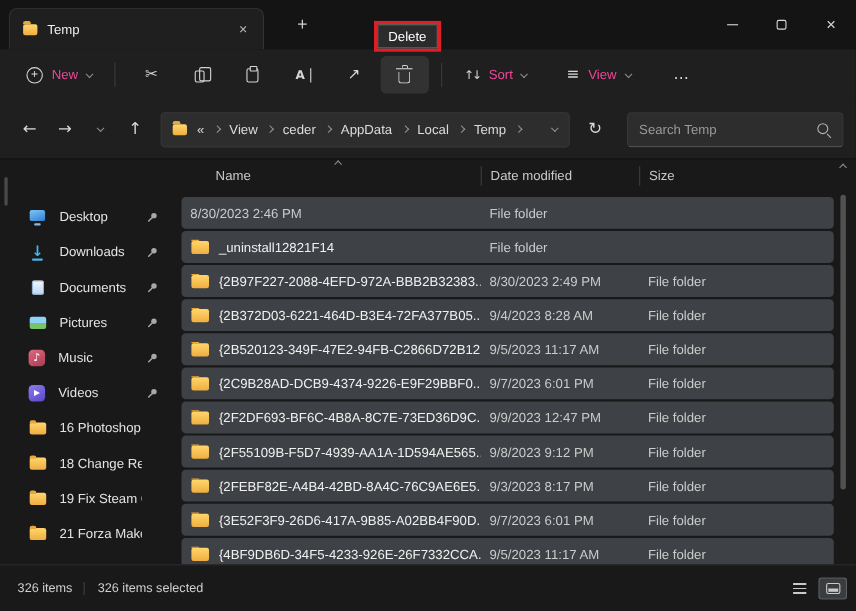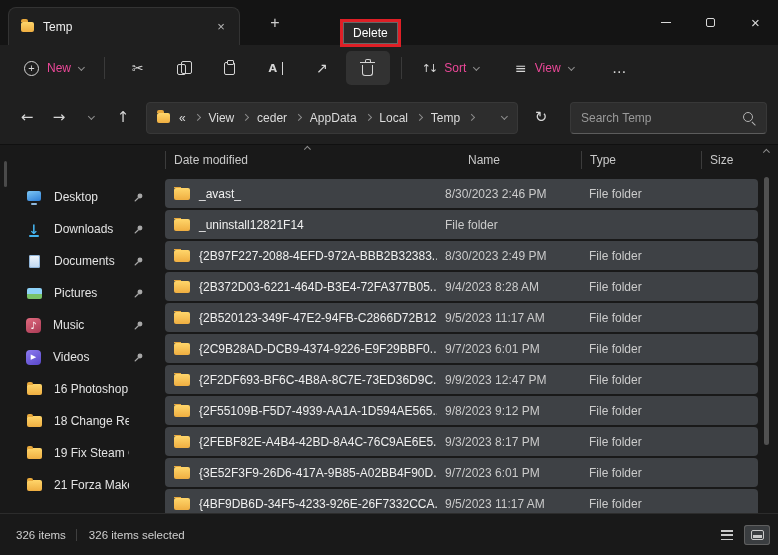--- a/index.html
+++ b/index.html
@@ -386,32 +386,27 @@
               <rect x="1" y="7.4" width="6" height="1.4" rx="0.7" transform="rotate(-45 4 8.1)" fill="#a8a8a8"></rect>
             </svg>
           </span>
         </div>
       </nav>
   </aside>
 
   <main class="list">
     <div class="lhead">
       <span class="sort-asc chev up xs"></span>
+      <span class="h first">Name</span>
       <span class="h">Date modified</span>
-      <span class="h first">Name</span>
-      <span class="h">Type</span>
       <span class="h">Size</span>
     </div>
     <div class="rows">
 
         <div class="row">
-          <span class="cell name">
-            <span class="folder-ic"></span>
-            <span>_avast_</span>
-          </span>
           <span class="cell date">8/30/2023 2:46 PM</span>
           <span class="cell type">File folder</span>
           <span class="cell size"></span>
         </div>
 
         <div class="row">
           <span class="cell name">
             <span class="folder-ic"></span>
             <span>_uninstall12821F14</span>
           </span>

